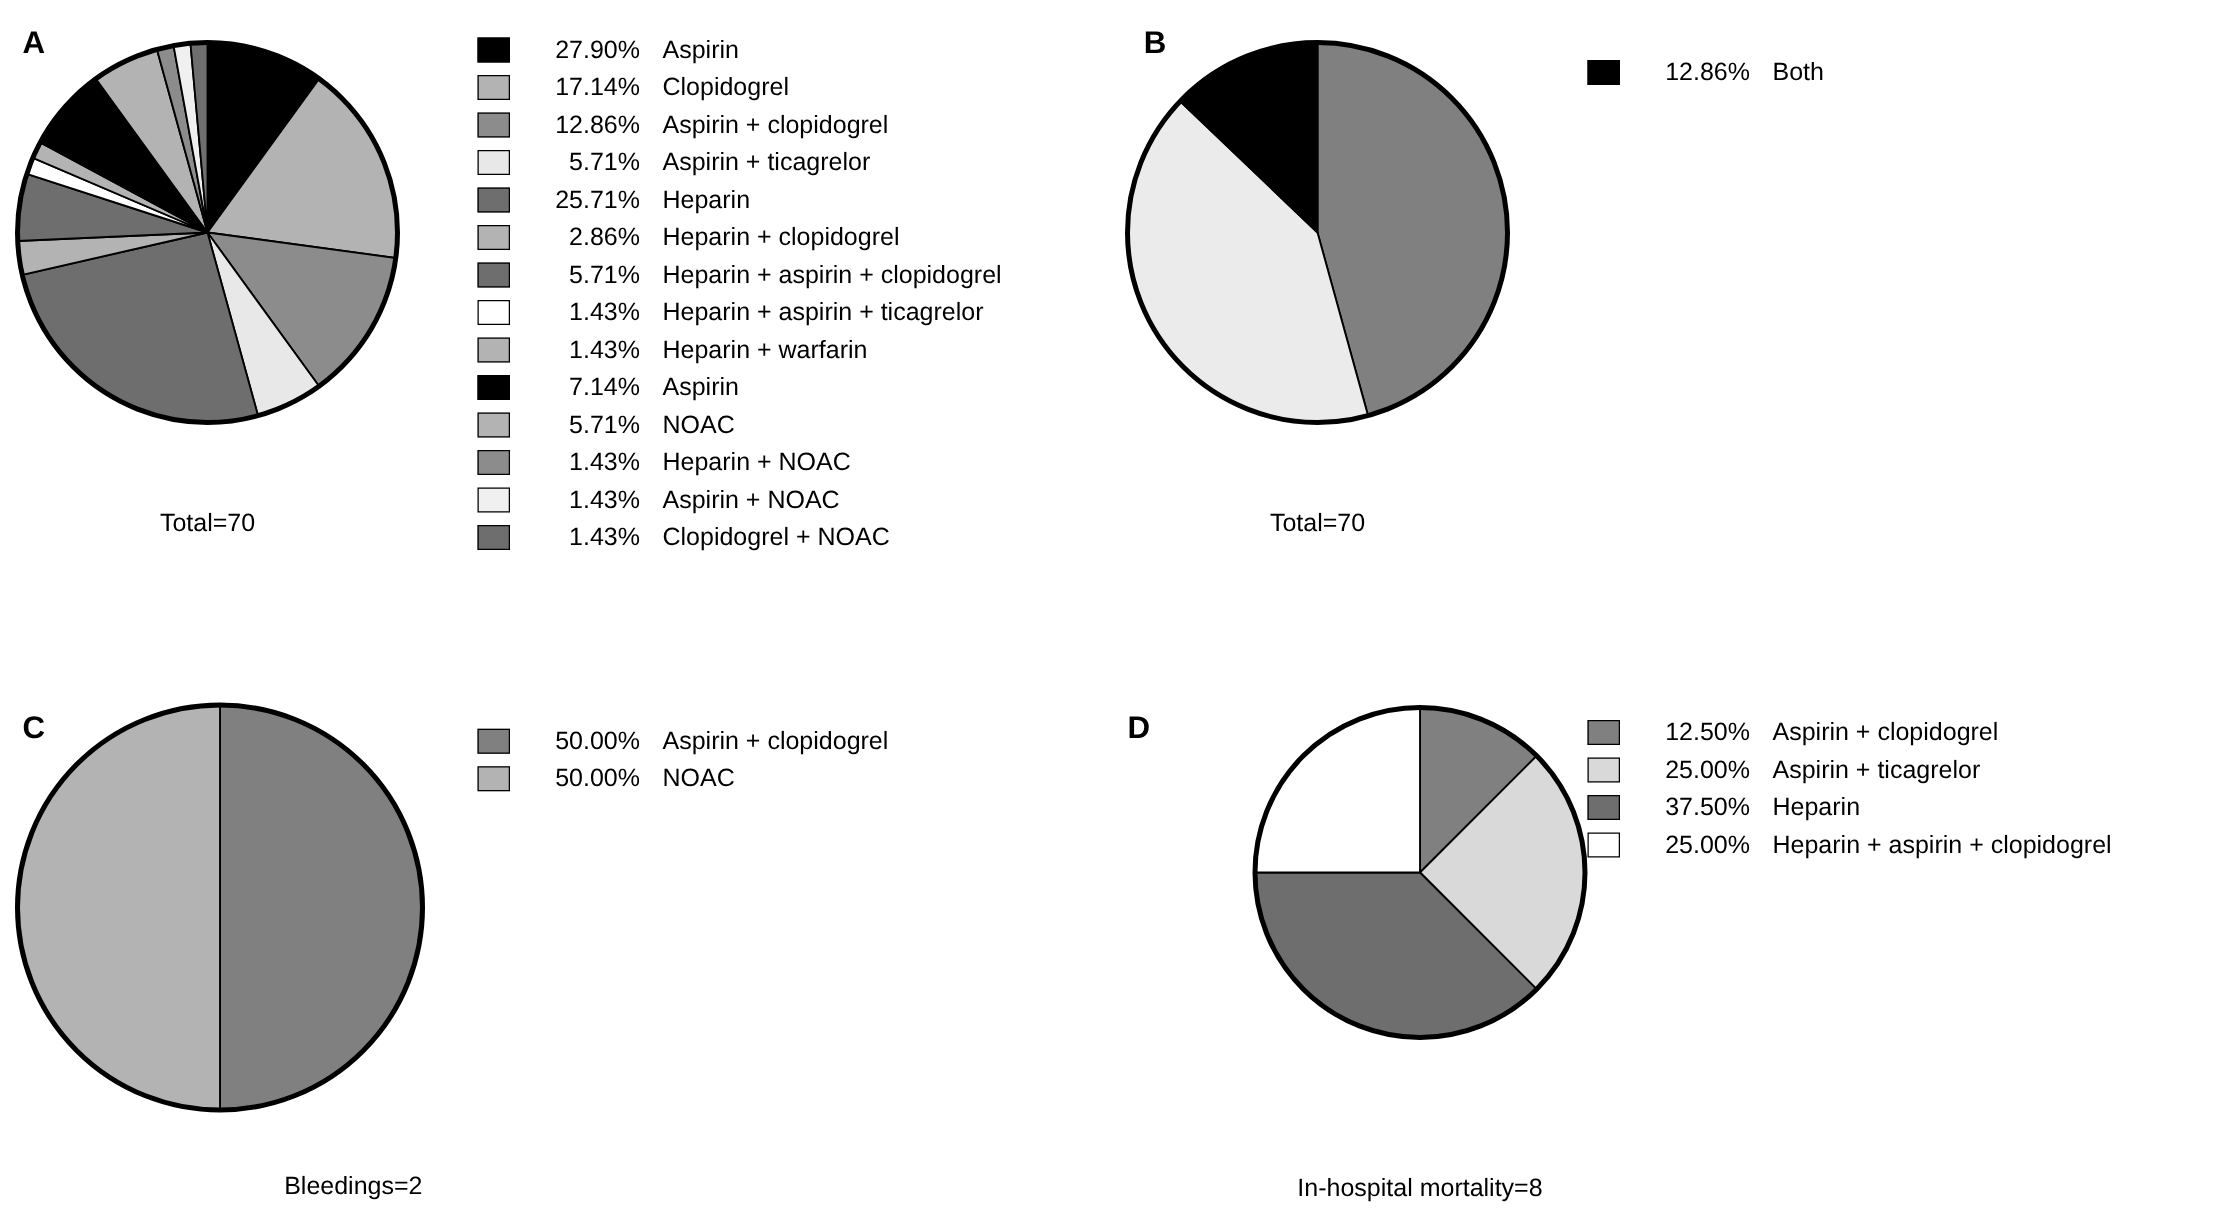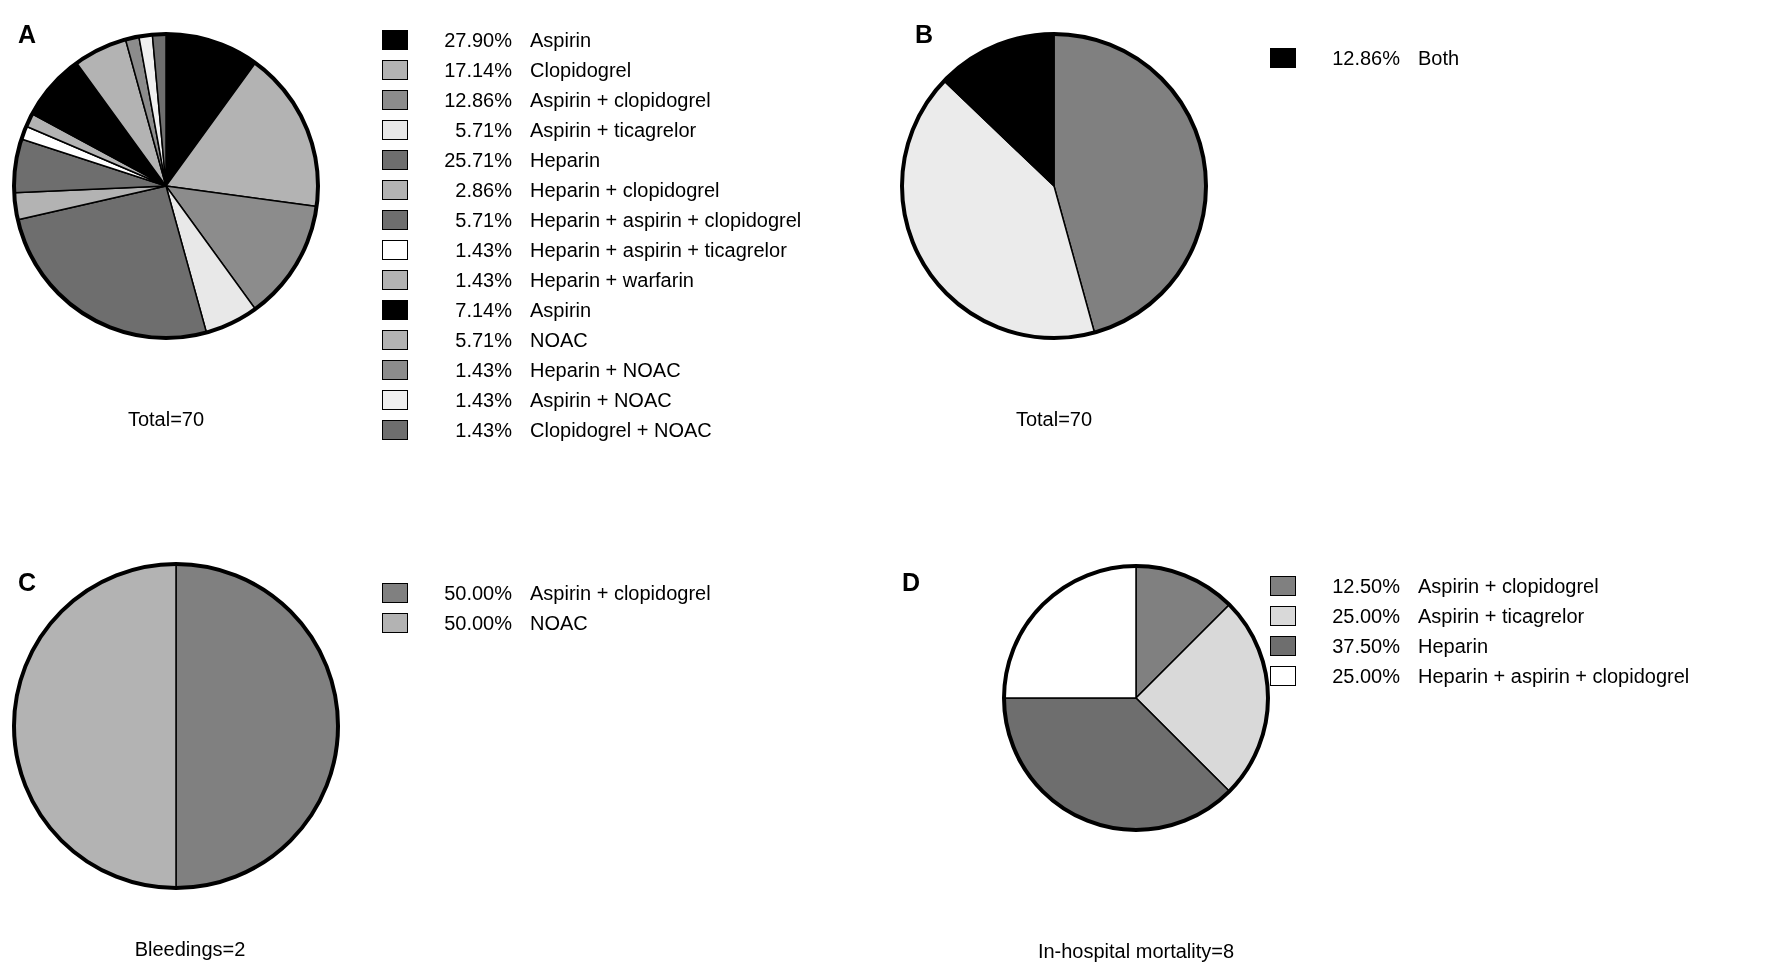--- a/index.html
+++ b/index.html
@@ -199,21 +199,21 @@
   <div class="pie-wrap" style="left:10px; top:560px;">
     <svg width="332" height="332" viewBox="0 0 332 332">
       <g id="pie-c-slices">
           <path d="M 166 166 L 166.00 4.00 A 162 162 0 0 1 166.00 328.00 Z" fill="#808080" stroke="#000" stroke-width="1.5"></path>
           <path d="M 166 166 L 166.00 328.00 A 162 162 0 0 1 166.00 4.00 Z" fill="#b3b3b3" stroke="#000" stroke-width="1.5"></path>
         </g>
       <circle cx="166" cy="166" r="162" fill="none" stroke="#000" stroke-width="4"></circle>
     </svg>
   </div>
 
-  <div class="pie-caption" style="left:24px; top:938px; width:332px;">Bleedings=2</div>
+  <div class="pie-caption" style="left:6px; top:938px; width:332px;text-align:right;">Bleedings=2</div>
 
   <div class="legend" style="left:382px; top:546px;margin-top:33px;">
     <div class="legend-row">
       <span class="swatch" style="background:#808080;"></span>
       <span class="legend-pct">50.00%</span>
       <span class="legend-label">Aspirin + clopidogrel</span>
     </div>
     <div class="legend-row">
       <span class="swatch" style="background:#b3b3b3;"></span>
       <span class="legend-pct">50.00%</span>

